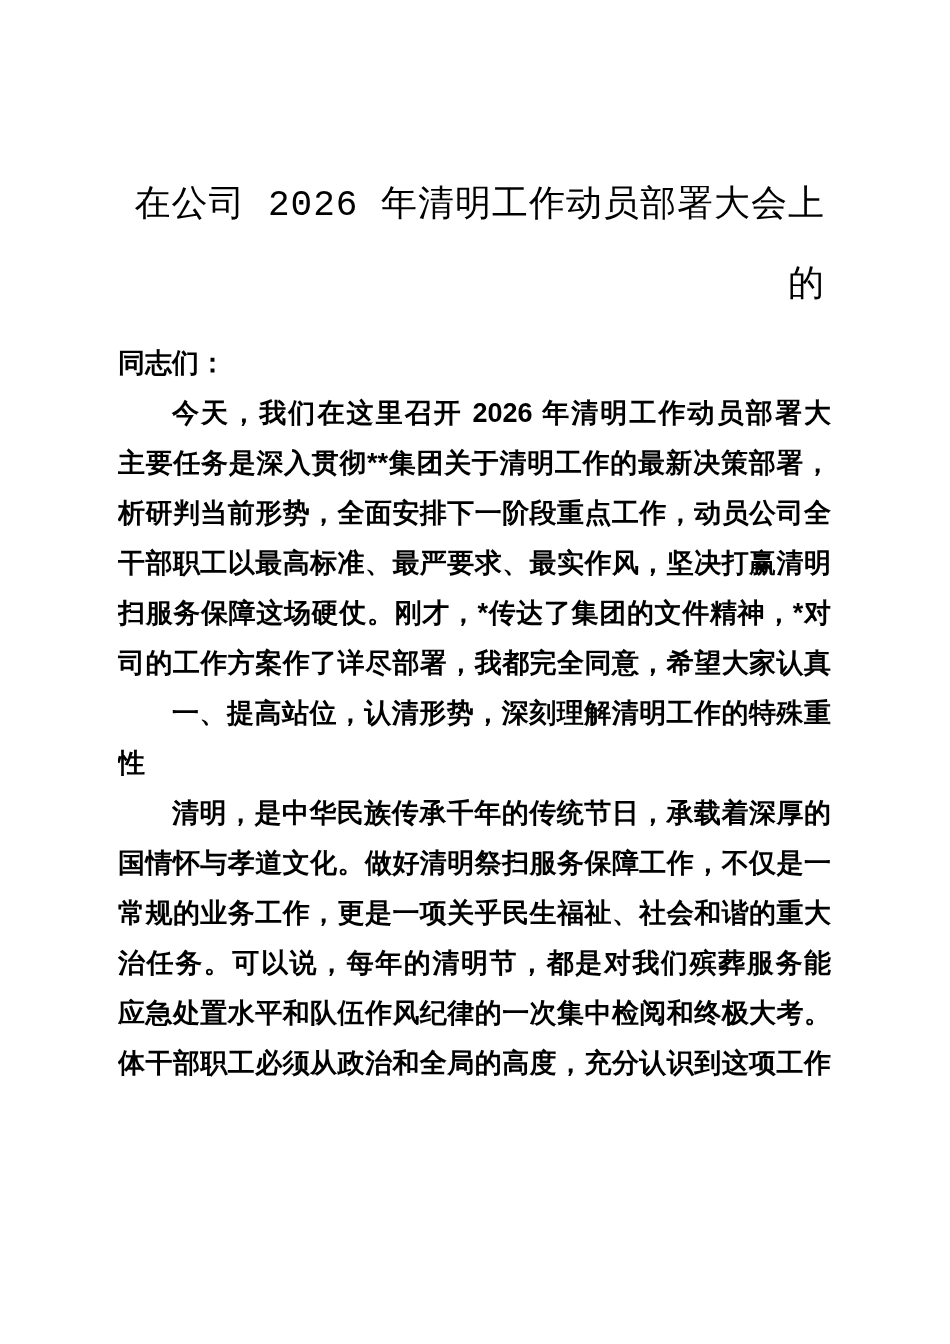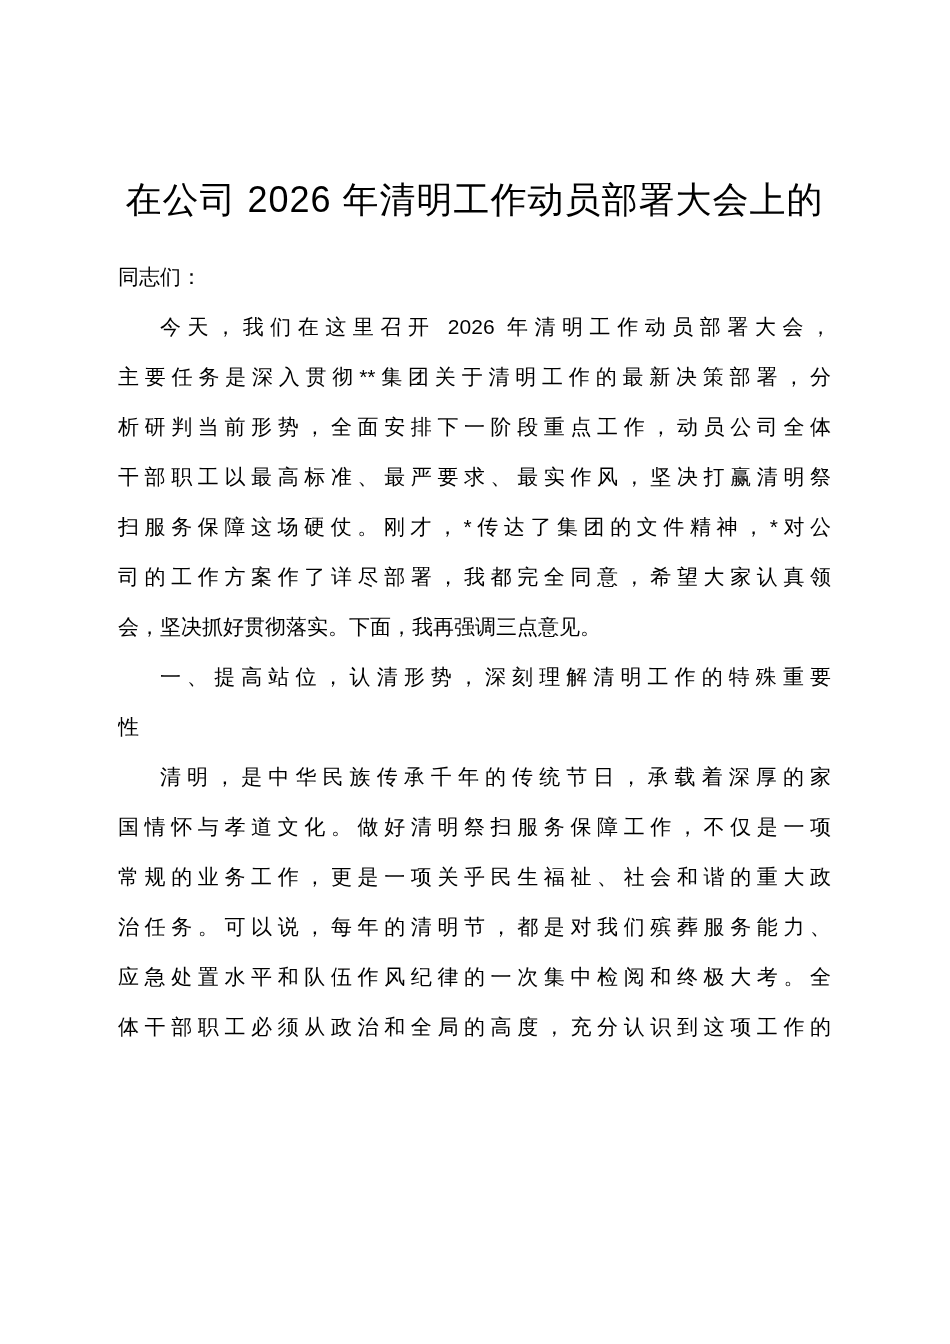--- a/index.html
+++ b/index.html
@@ -16,37 +16,38 @@
   }
   .page {
     box-sizing: border-box;
     width: 950px;
     height: 1344px;
     padding: 160px 119px 0 118px;
     background: #ffffff;
     overflow: hidden;
   }
   .title {
-    margin: 0;
+    margin: 6px;
     padding: 0;
     font-size: 36px;
     font-weight: 500;
     line-height: 80px;
-    text-align: center;
+    text-align: right;
     letter-spacing: 1px;
+    font-family: Liberation Mono, monospace;
   }
   .title-line {
     display: block;
   }
   .doc-body {
     margin-top: 12px;
   }
   .bline {
-    font-size: 21px;
-    font-weight: 400;
+    font-size: 27px;
+    font-weight: 700;
     line-height: 50px;
     height: 50px;
     text-align: justify;
     text-align-last: justify;
     text-justify: inter-ideograph;
     -moz-text-align-last: justify;
     white-space: normal;
     overflow: hidden;
   }
   .bline.end {
@@ -67,21 +68,20 @@
   </h1>
 
   <div class="doc-body">
     <div class="bline end">同志们：</div>
     <div class="bline indent">今天，我们在这里召开 2026 年清明工作动员部署大会，</div>
     <div class="bline">主要任务是深入贯彻**集团关于清明工作的最新决策部署，分</div>
     <div class="bline">析研判当前形势，全面安排下一阶段重点工作，动员公司全体</div>
     <div class="bline">干部职工以最高标准、最严要求、最实作风，坚决打赢清明祭</div>
     <div class="bline">扫服务保障这场硬仗。刚才，*传达了集团的文件精神，*对公</div>
     <div class="bline">司的工作方案作了详尽部署，我都完全同意，希望大家认真领</div>
-    <div class="bline end">会，坚决抓好贯彻落实。下面，我再强调三点意见。</div>
     <div class="bline indent">一、提高站位，认清形势，深刻理解清明工作的特殊重要</div>
     <div class="bline end">性</div>
     <div class="bline indent">清明，是中华民族传承千年的传统节日，承载着深厚的家</div>
     <div class="bline">国情怀与孝道文化。做好清明祭扫服务保障工作，不仅是一项</div>
     <div class="bline">常规的业务工作，更是一项关乎民生福祉、社会和谐的重大政</div>
     <div class="bline">治任务。可以说，每年的清明节，都是对我们殡葬服务能力、</div>
     <div class="bline">应急处置水平和队伍作风纪律的一次集中检阅和终极大考。全</div>
     <div class="bline">体干部职工必须从政治和全局的高度，充分认识到这项工作的</div>
   </div>
 

